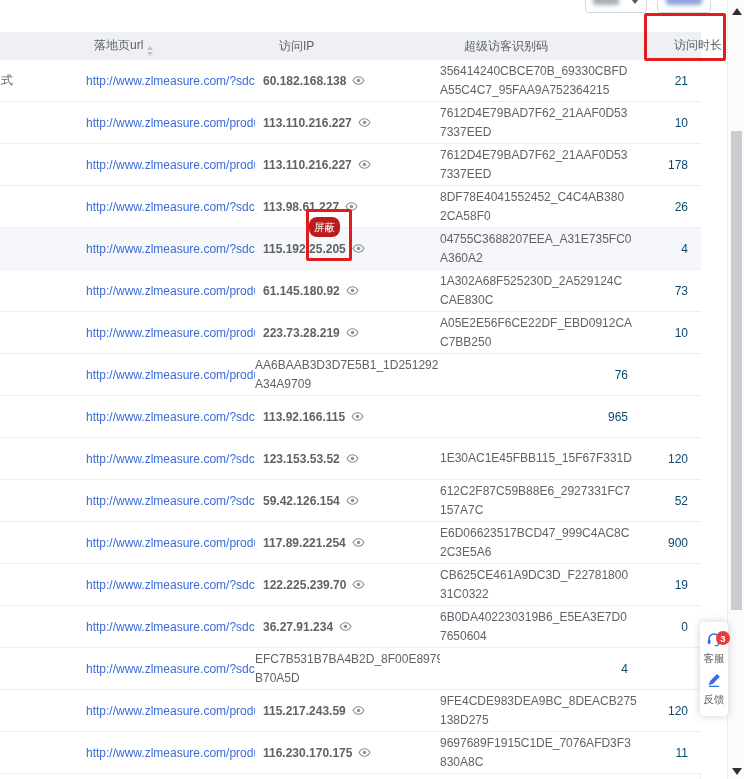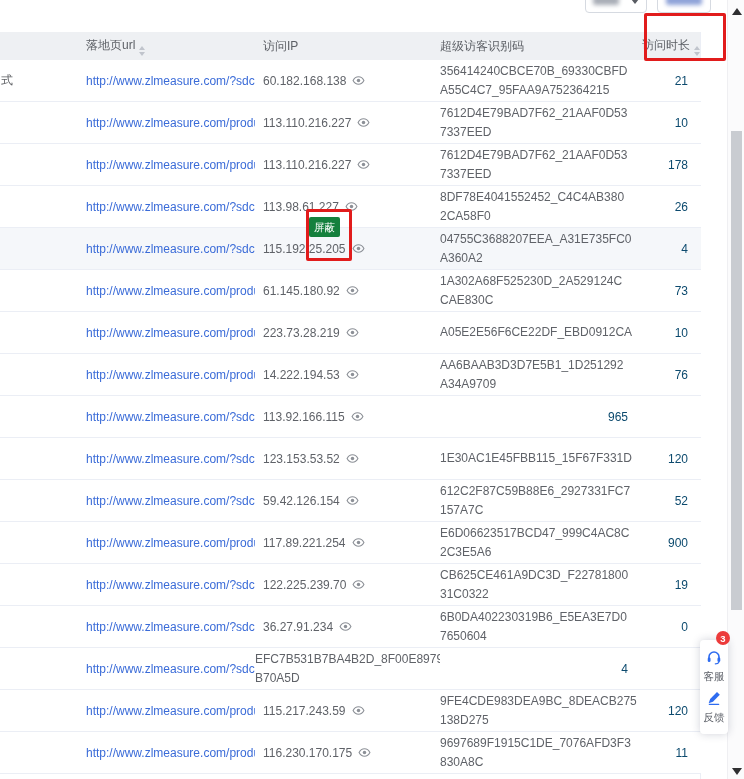--- a/index.html
+++ b/index.html
@@ -23,55 +23,55 @@
   .select-caret { width:0; height:0; border-left:4px solid transparent; border-right:4px solid transparent; border-top:5px solid #595c63; margin-top:2px; }
   .btn-box {
     position:absolute; left:657px; top:-12px; width:54px; height:25px;
     background:#fff; border:1px solid #d6dae1; border-radius:4px;
     display:flex; align-items:center; justify-content:center;
   }
 
   
   .table-wrap { position:absolute; left:0; top:32px; width:701px; border-right:1px solid #ebeef5; }
   .grid-cols { display:grid; grid-template-columns:60px 195px 185px 200px 60px; }
-  .thead { height:28px; background:#eef0f3; align-items:center; color:#5d6066; }
+  .thead { height:28px; background:#eef0f3; align-items:center; color:#5d6066;gap:8px; }
   .th { overflow:hidden; white-space:nowrap; }
   .th-url { padding-left:26px; }
   .th-ip { padding-left:8px; }
   .th-dur { text-align:right; }
   .sort { display:inline-flex; flex-direction:column; gap:2px; margin-left:4px; vertical-align:-1px; }
   .sort i { display:block; width:0; height:0; border-left:3.5px solid transparent; border-right:3.5px solid transparent; }
   .sort .up { border-bottom:4px solid #c0c4cc; }
   .sort .down { border-top:4px solid #c0c4cc; }
 
   .tbody { position:relative; width:701px; height:719px; overflow:hidden; }
   .row { height:42px; border-bottom:1px solid #ebeef5; align-items:center; background:#fff; }
   .row.hl { background:#f5f7fa; }
   .cell { overflow:hidden; white-space:nowrap; }
   .c-prefix { padding-left:1px; color:#606266; }
   .c-url { padding-left:26px; }
   .c-url a { color:#3a6bd8; text-decoration:none; }
-  .c-ip { padding-left:8px; display:flex; align-items:center; gap:6px; color:#5f6268; }
+  .c-ip { padding-left:8px; display:flex; align-items:center; gap:6px; color:#5f6268;font-weight:bold; }
   .eye { display:inline-flex; align-items:center; cursor:pointer; }
   .c-code { line-height:19px; color:#5f6268; }
   .c-dur { text-align:right; padding-right:12px; color:#0c4a6e; }
 
   
   .anno { position:absolute; border:3px solid #e11c1c; border-radius:2px; pointer-events:none; z-index:40; }
   #anno-duration { left:644px; top:13px; width:82px; height:48px; }
   #anno-eye { left:306px; top:209px; width:46px; height:52px; }
   .tooltip {
     position:absolute; left:309px; top:217px; z-index:41;
-    background:#15803d; color:#fff; font-size:10.5px; line-height:12px;
-    padding:4px 5px; border-radius:2px; white-space:nowrap;
+    background:#b91c1c; color:#fff; font-size:10.5px; line-height:12px;
+    padding:4px 5px; border-radius:8px; white-space:nowrap;
   }
 
   
   .float-widget {
-    position:absolute; left:700px; top:640px; width:28px; height:94px; z-index:30;
+    position:absolute; left:700px; top:622px; width:28px; height:94px; z-index:30;
     background:#fff; border-radius:4px; box-shadow:0 0 8px rgba(40,50,80,.22);
     display:flex; flex-direction:column; align-items:center; justify-content:space-evenly; padding:4px 0;
   }
   .fw-item { display:flex; flex-direction:column; align-items:center; gap:2px; cursor:pointer; }
   .fw-label { font-size:10.5px; color:#5a5e66; letter-spacing:0; }
   .badge {
     position:absolute; left:716px; top:631px; z-index:31; width:14px; height:14px; border-radius:50%;
     background:#ec3b3b; color:#fff; font-size:9.5px; font-weight:bold;
     display:flex; align-items:center; justify-content:center;
   }
@@ -244,36 +244,28 @@
         <span class="ip">223.73.28.219</span>
         <span class="eye">
           <svg width="13" height="13" viewBox="0 0 24 24">
             <path d="M12 5.2C7 5.2 3.2 9.6 2 12c1.2 2.4 5 6.8 10 6.8s8.8-4.4 10-6.8c-1.2-2.4-5-6.8-10-6.8z" fill="none" stroke="#8c9097" stroke-width="2"></path>
             <circle cx="12" cy="12" r="3.2" fill="#8c9097"></circle>
           </svg>
         </span>
       </div>
       <div class="cell c-code">
         <div class="code-line">A05E2E56F6CE22DF_EBD0912CA</div>
+        <div class="code-line">C7BB250</div>
       </div>
       <div class="cell c-dur">10</div>
     </div>
 
     <div class="row grid-cols">
       <div class="cell c-prefix"></div>
       <div class="cell c-url"><a href="#" class="lnk">http://www.zlmeasure.com/products/6...</a></div>
-      <div class="cell c-ip">
-        <span class="ip">14.222.194.53</span>
-        <span class="eye">
-          <svg width="13" height="13" viewBox="0 0 24 24">
-            <path d="M12 5.2C7 5.2 3.2 9.6 2 12c1.2 2.4 5 6.8 10 6.8s8.8-4.4 10-6.8c-1.2-2.4-5-6.8-10-6.8z" fill="none" stroke="#8c9097" stroke-width="2"></path>
-            <circle cx="12" cy="12" r="3.2" fill="#8c9097"></circle>
-          </svg>
-        </span>
-      </div>
       <div class="cell c-code">
         <div class="code-line">AA6BAAB3D3D7E5B1_1D251292</div>
         <div class="code-line">A34A9709</div>
       </div>
       <div class="cell c-dur">76</div>
     </div>
 
     <div class="row grid-cols">
       <div class="cell c-prefix"></div>
       <div class="cell c-url"><a href="#" class="lnk">http://www.zlmeasure.com/?sdclkid=A...</a></div>

